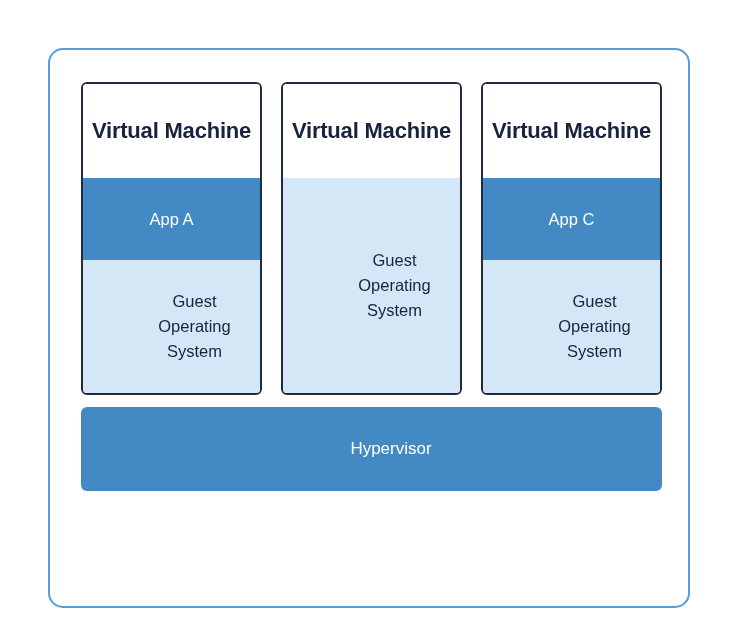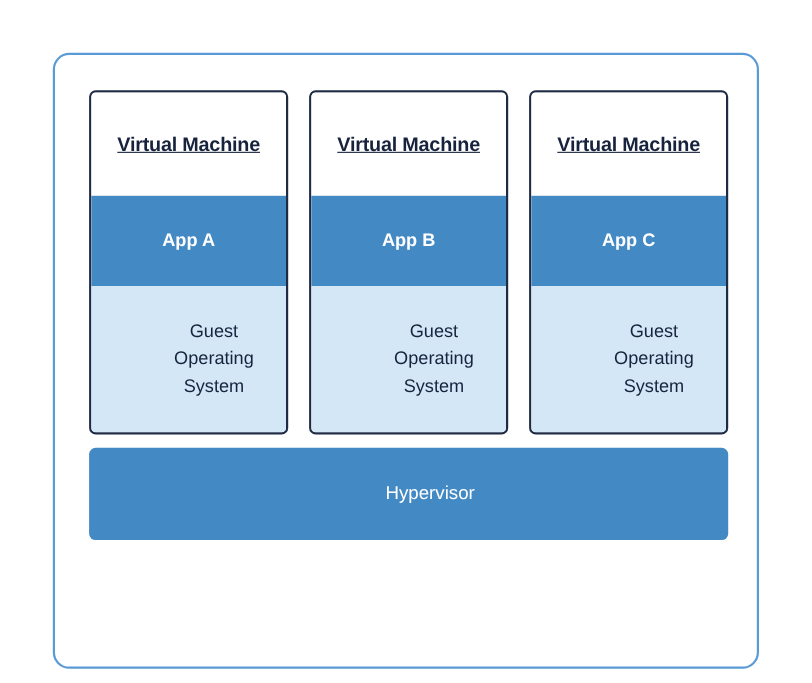--- a/index.html
+++ b/index.html
@@ -58,35 +58,34 @@
     overflow: hidden;
   }
 
   .vm-header {
     height: 94px;
     background: #ffffff;
     display: flex;
     align-items: center;
     justify-content: center;
     color: #17233d;
-    font-size: 18px;
+    font-size: 22px;
     font-weight: bold;
     letter-spacing: -0.2px;
-    text-decoration: underline;
   }
 
   .vm-app {
     height: 82px;
     background: #4389c4;
     display: flex;
     align-items: center;
     justify-content: center;
     color: #ffffff;
     font-size: 16.5px;
-    font-weight: bold;
+    font-weight: normal;
   }
 
   .vm-guest {
     flex: 1;
     background: #d3e7f7;
     display: flex;
     align-items: center;
     justify-content: center;
     text-align: center;
     color: #17233d;
@@ -140,21 +139,20 @@
         <div>
           <div>Guest</div>
           <div>Operating</div>
           <div>System</div>
         </div>
       </div>
     </div>
 
     <div class="vm-box">
       <div class="vm-header">Virtual Machine</div>
-      <div class="vm-app">App B</div>
       <div class="vm-guest">
         <div>
           <div>Guest</div>
           <div>Operating</div>
           <div>System</div>
         </div>
       </div>
     </div>
 
     <div class="vm-box">

